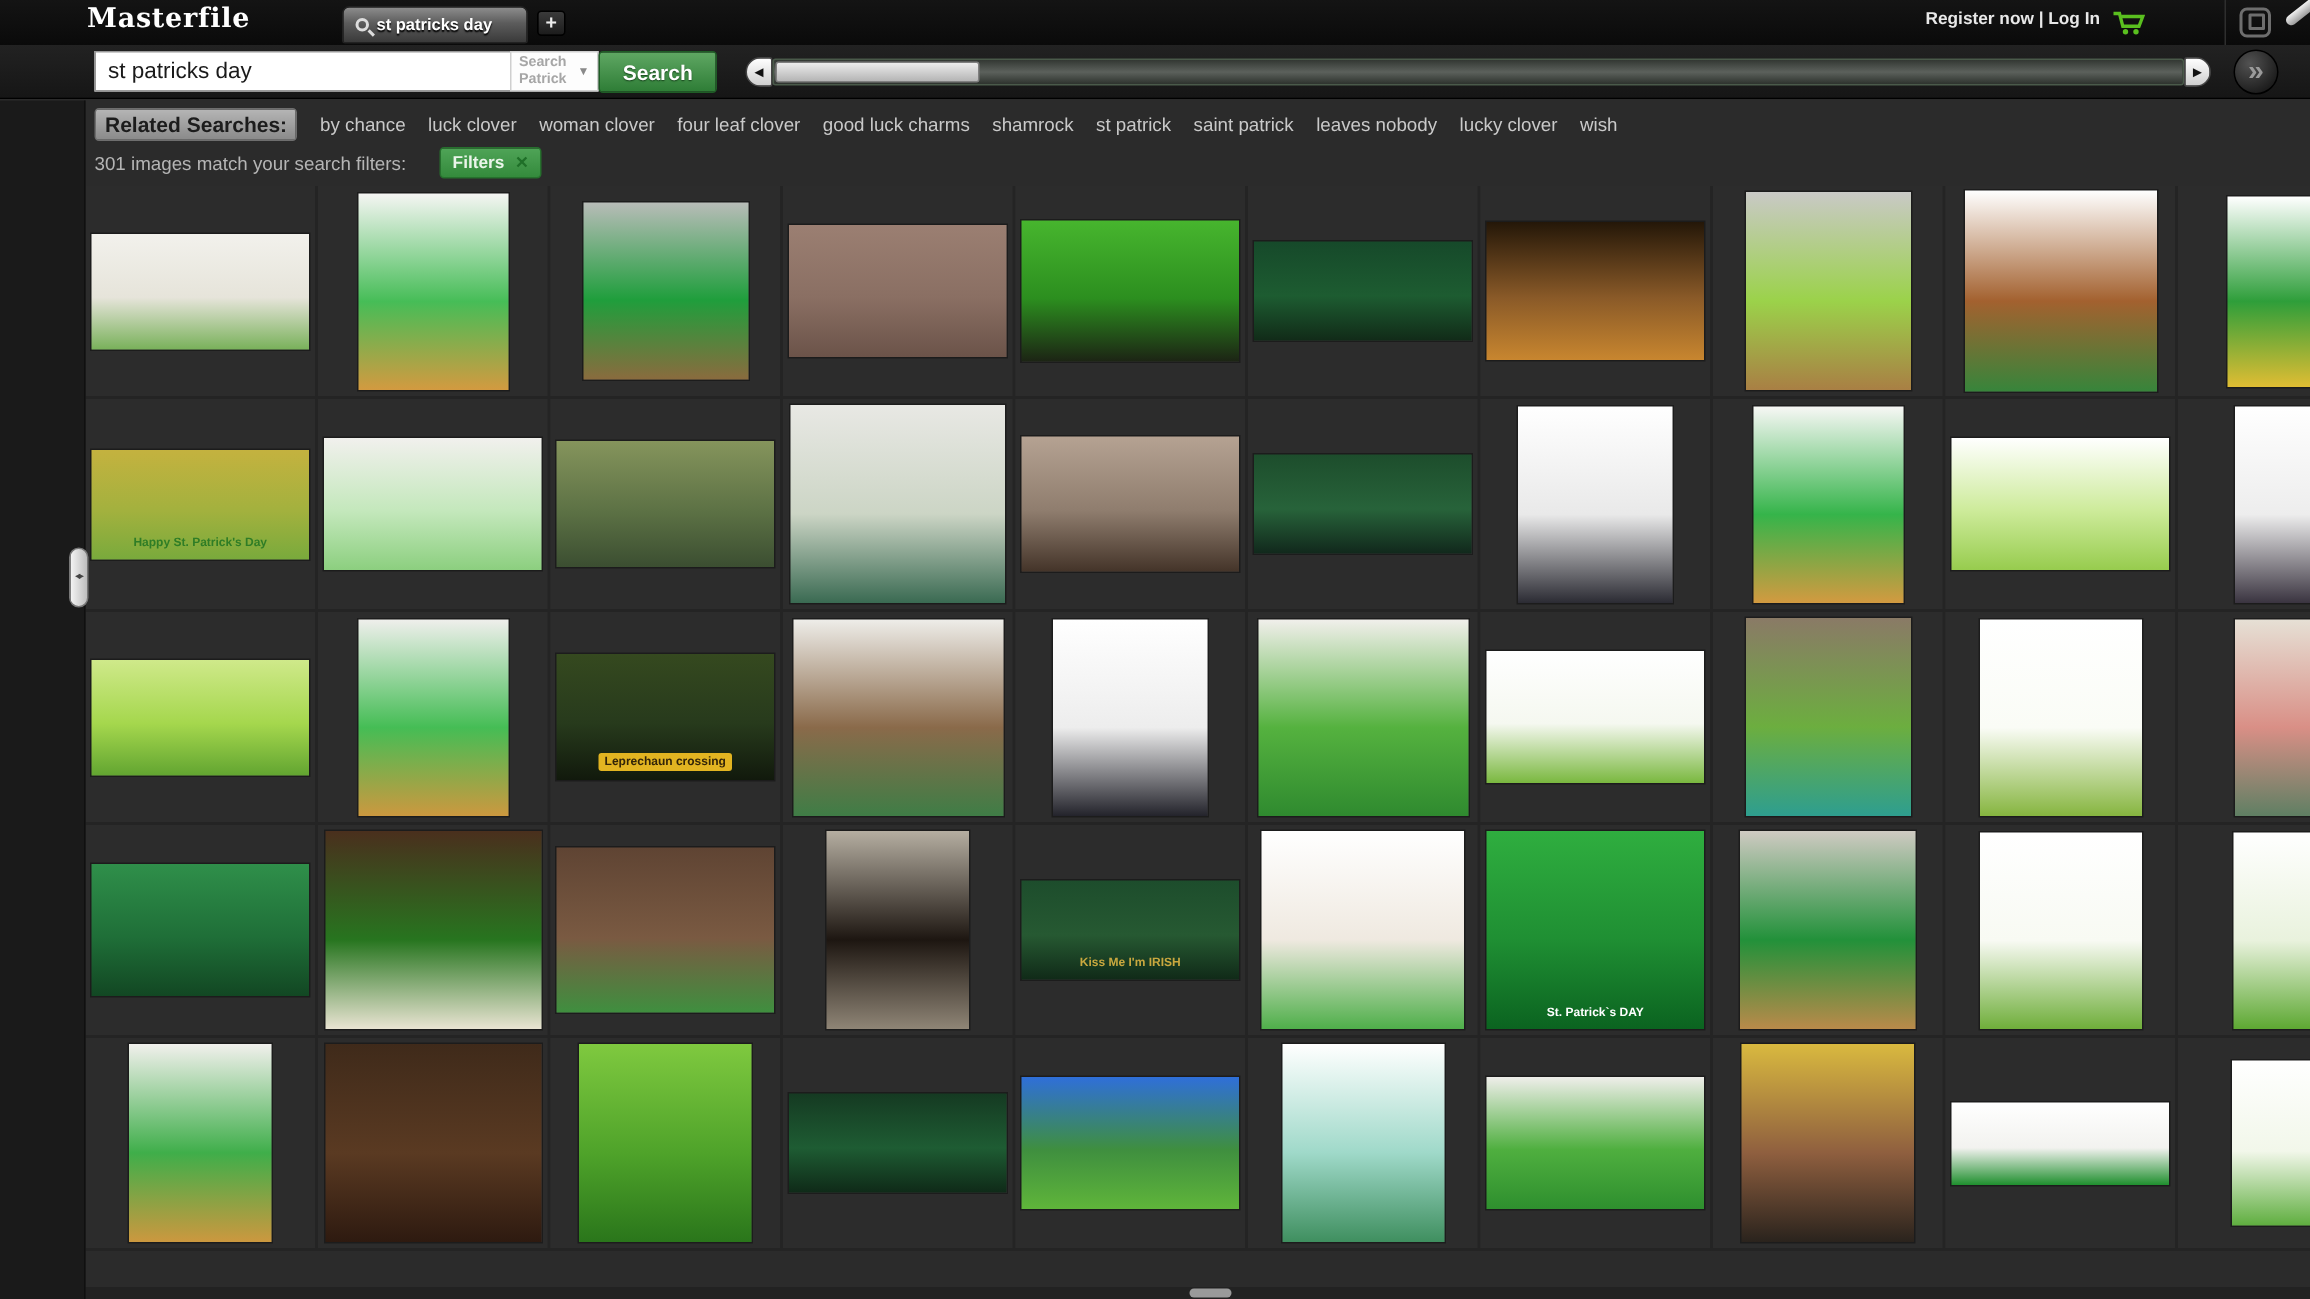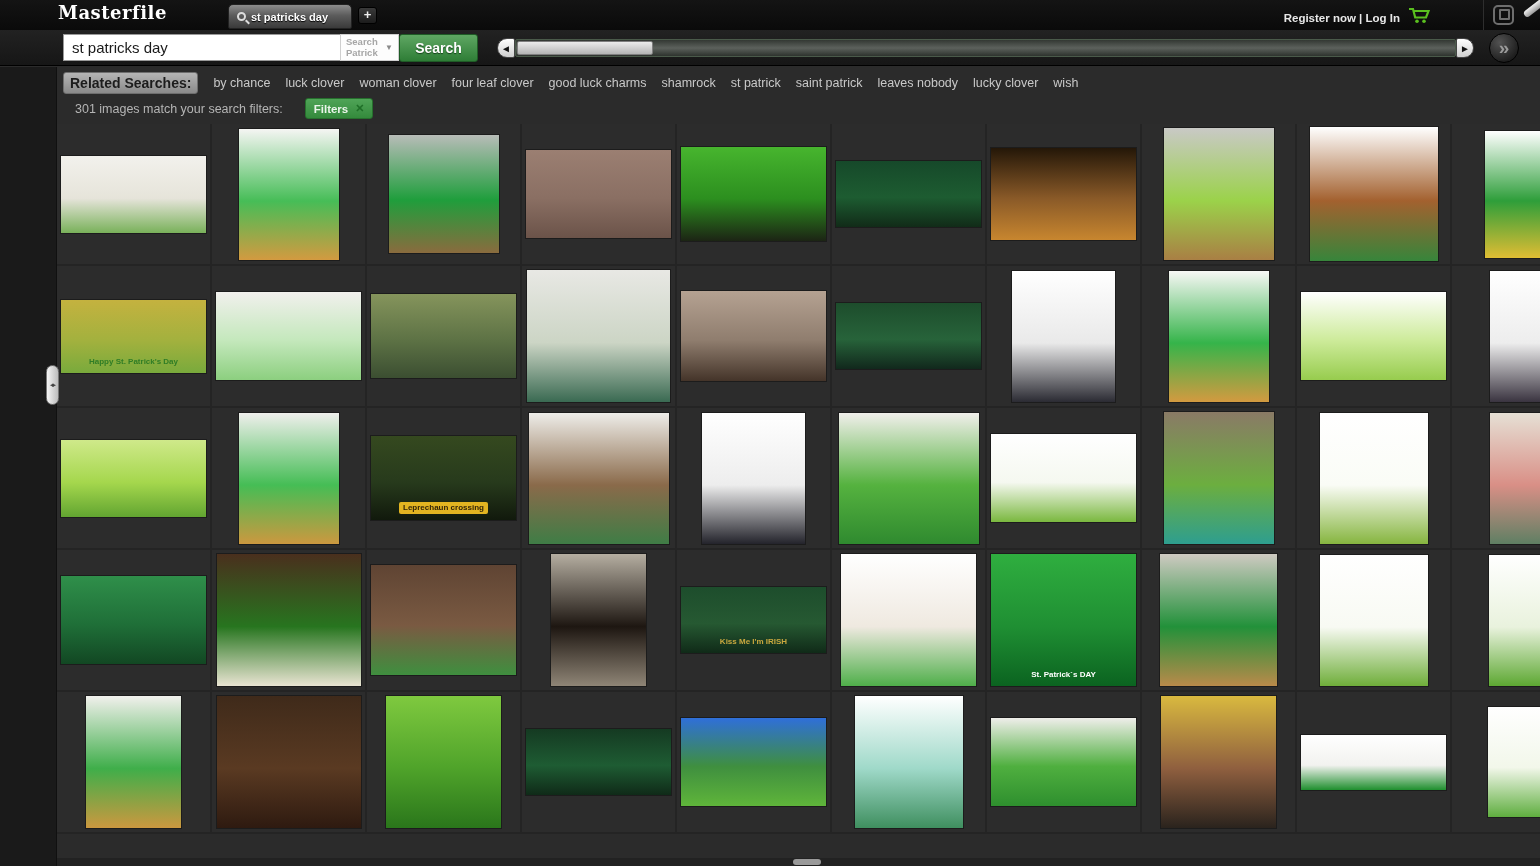--- a/index.html
+++ b/index.html
@@ -14,21 +14,21 @@
   .query-tab { position:absolute; left:228px; top:4px; width:124px; height:25px;
     background:linear-gradient(#8d8d8d,#5c5c5c 45%,#3a3a3a); border-radius:5px 5px 2px 2px;
     border:1px solid #222; display:flex; align-items:center; gap:5px; padding:0 8px;
     color:#fff; font-size:11px; font-weight:bold; text-shadow:0 1px 1px #000; }
   .mag { width:9px; height:9px; border:2px solid #ddd; border-radius:50%; position:relative; flex:none; }
   .mag::after { content:""; position:absolute; width:5px; height:2px; background:#ddd;
     transform:rotate(45deg); left:6px; top:7px; }
   .newtab-btn { position:absolute; left:358px; top:7px; width:19px; height:17px;
     background:linear-gradient(#3a3a3a,#1c1c1c); border:1px solid #000; border-radius:3px;
     color:#eee; font-size:13px; font-weight:bold; line-height:14px; text-align:center; }
-  .account { position:absolute; right:110px; top:7px; display:flex; align-items:flex-end; gap:8px;
+  .account { position:absolute; right:110px; top:7px; display:flex; align-items:flex-start; gap:8px;
     color:#e8e8e8; font-size:11.5px; font-weight:bold; }
   .top-sep { position:absolute; right:56px; top:0; width:1px; height:30px; background:#2e2e2e; }
   .lightbox-btn { position:absolute; right:26px; top:5px; width:21px; height:20px;
     border:2px solid #6e6e6e; border-radius:5px; }
   .lightbox-btn::after { content:""; position:absolute; right:2px; top:2px; width:7px; height:7px;
     border:2px solid #6e6e6e; border-radius:1px; }
   .tools-icon { position:absolute; right:-8px; top:4px; width:26px; height:7px;
     background:linear-gradient(#f0f0f0,#9a9a9a); border-radius:4px; transform:rotate(-38deg); }
 
   
@@ -67,21 +67,21 @@
     background:linear-gradient(90deg,#f4f4f4,#bdbdbd); border:1px solid #777; border-radius:7px;
     color:#444; font-size:7px; line-height:38px; text-align:center; letter-spacing:-1px; z-index:11; }
 
   
   .content { position:absolute; left:57px; top:67px; width:1483px; height:799px; overflow:hidden; }
   .related-row { position:absolute; left:6px; top:5px; display:flex; align-items:center; gap:15px;
     white-space:nowrap; }
   .related-badge { background:linear-gradient(#b5b5b5,#8a8a8a); color:#1c1c1c; font-size:14px;
     font-weight:bold; border:1px solid #6e6e6e; border-radius:3px; padding:2px 6px; }
   .related-link { color:#c9c9c9; font-size:12.5px; }
-  .filter-row { position:absolute; left:6px; top:31px; display:flex; align-items:center; gap:22px;margin-left:12px; }
+  .filter-row { position:absolute; left:6px; top:31px; display:flex; align-items:center; gap:22px; }
   .count-text { color:#b5b5b5; font-size:12.5px; }
   .chip { display:flex; align-items:center; gap:7px; background:linear-gradient(#4fa457,#348a3c);
     border:1px solid #26702d; border-radius:3px; padding:3px 8px; color:#eaf5ea; font-size:11.5px;
     font-weight:bold; }
   .chip .x { color:#1f6f28; font-weight:bold; font-size:11px; }
 
   
   .grid { position:absolute; left:0; top:57px; width:1550px; }
   .grid-row { display:flex; height:142px; border-bottom:2px solid #242424; }
   .cell { flex:none; width:155px; height:140px; display:flex; align-items:center;

